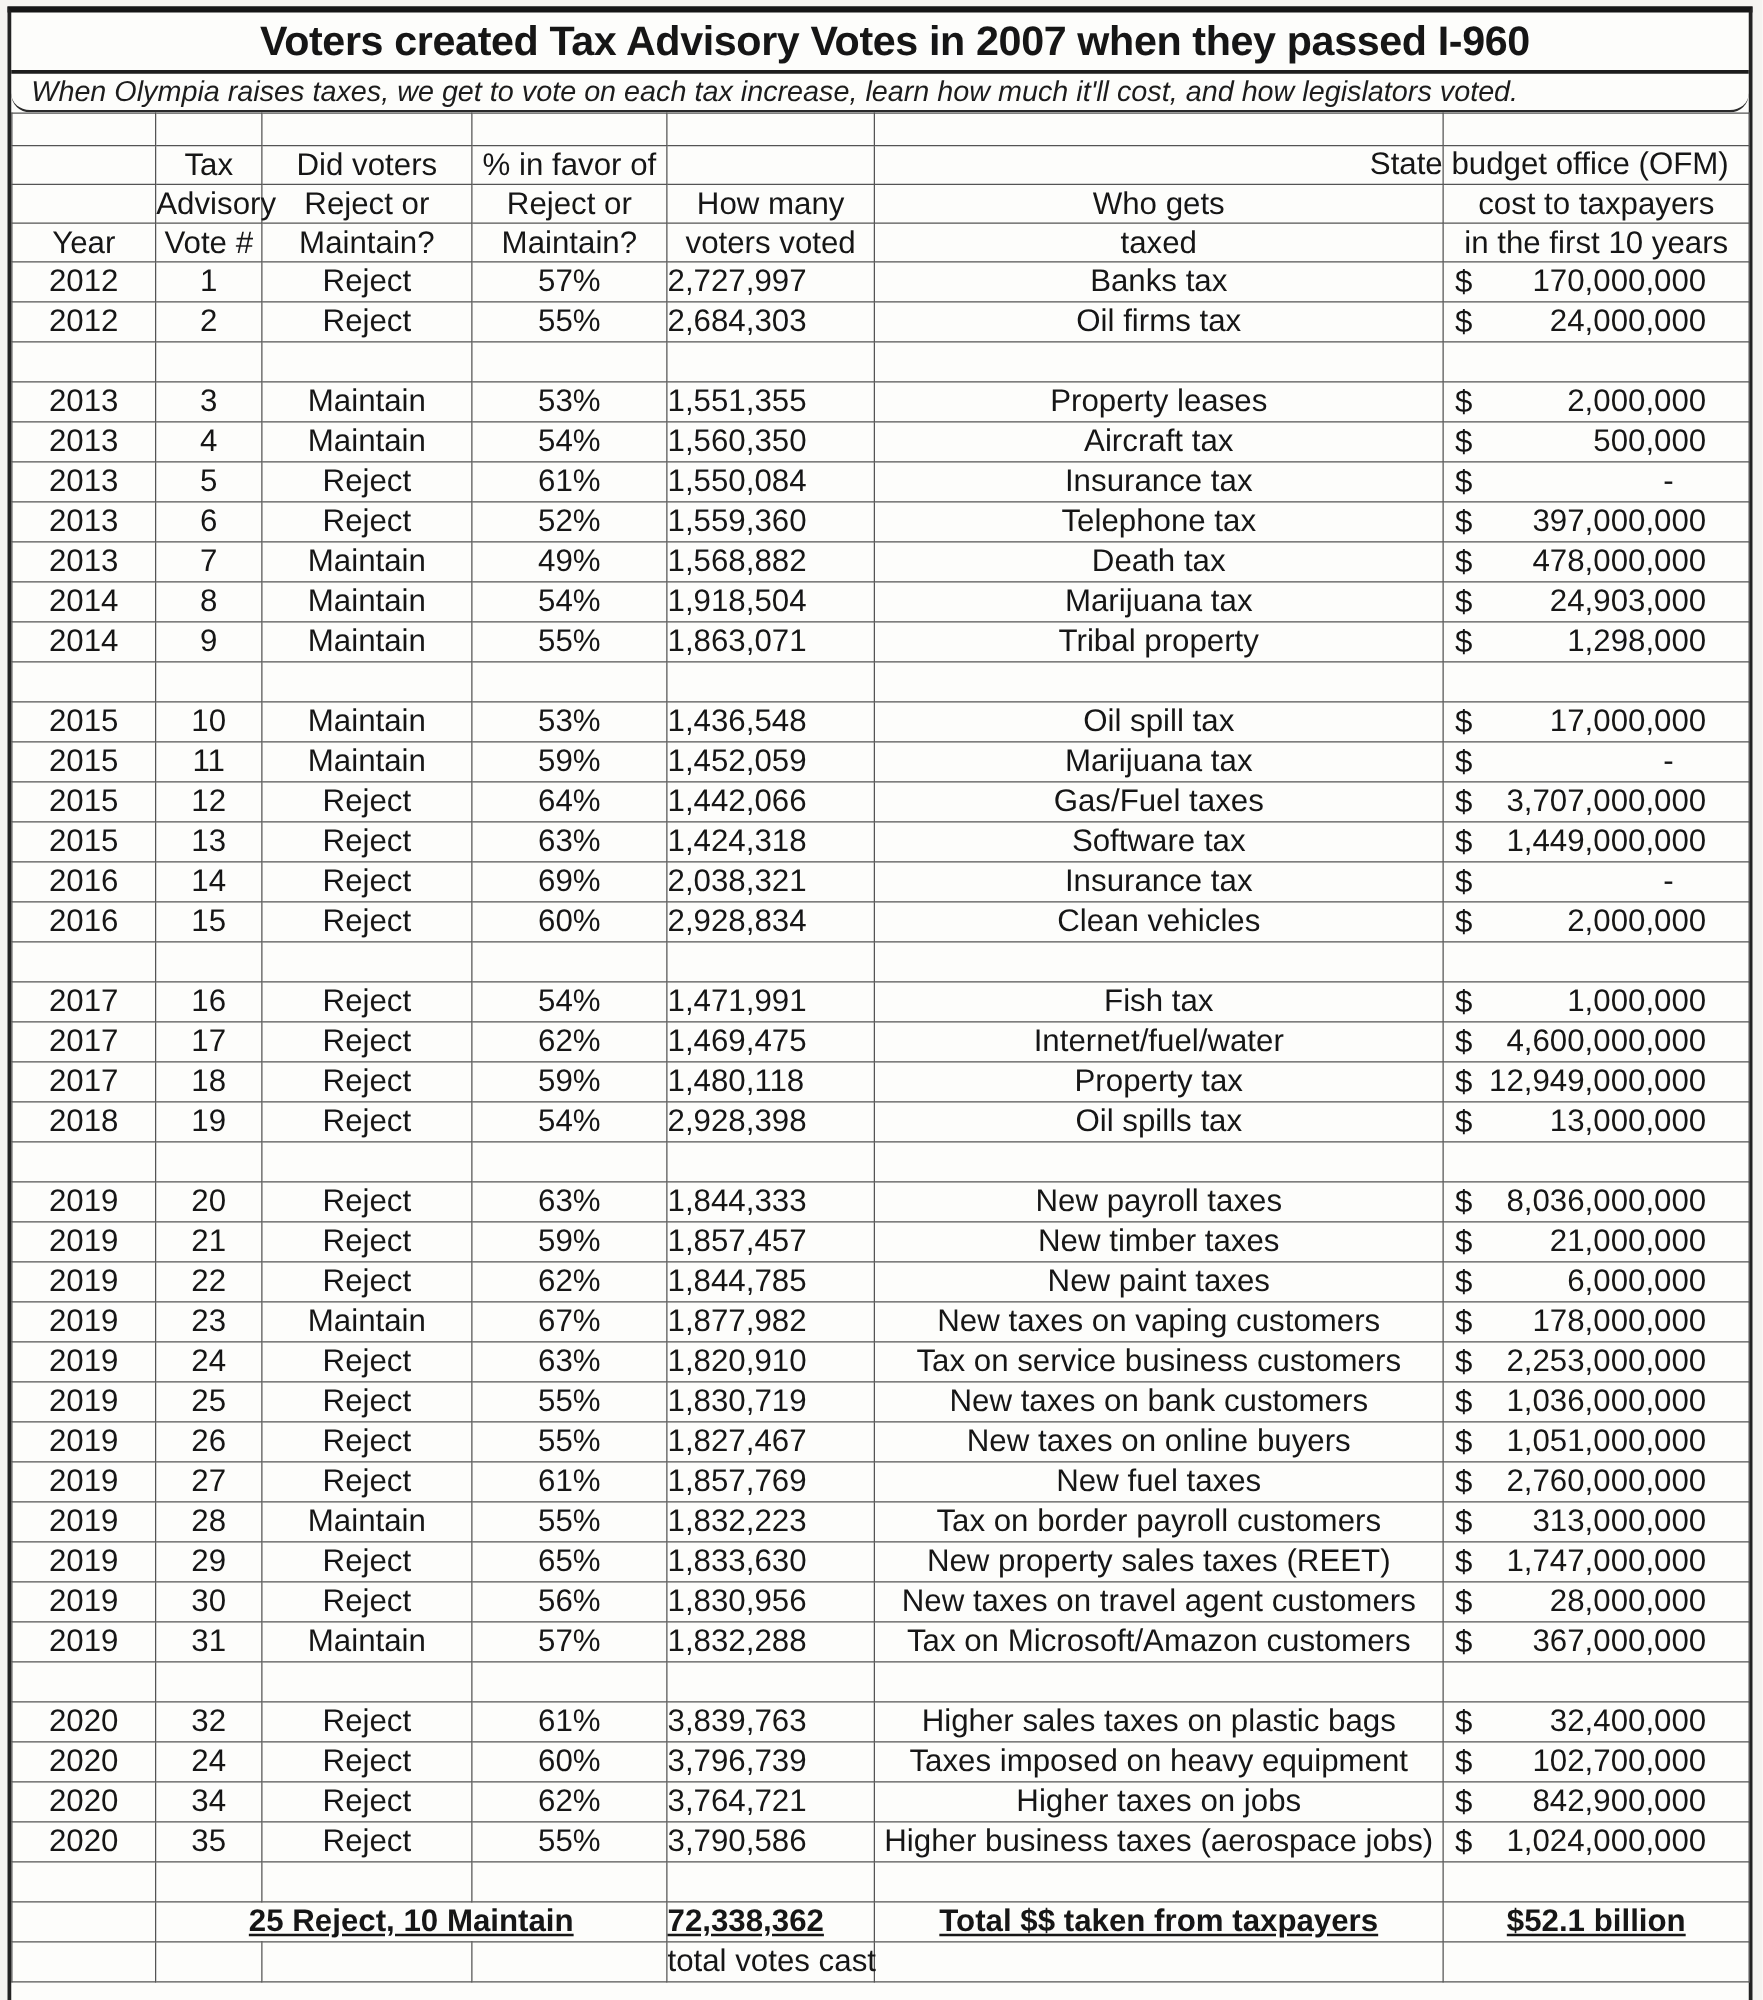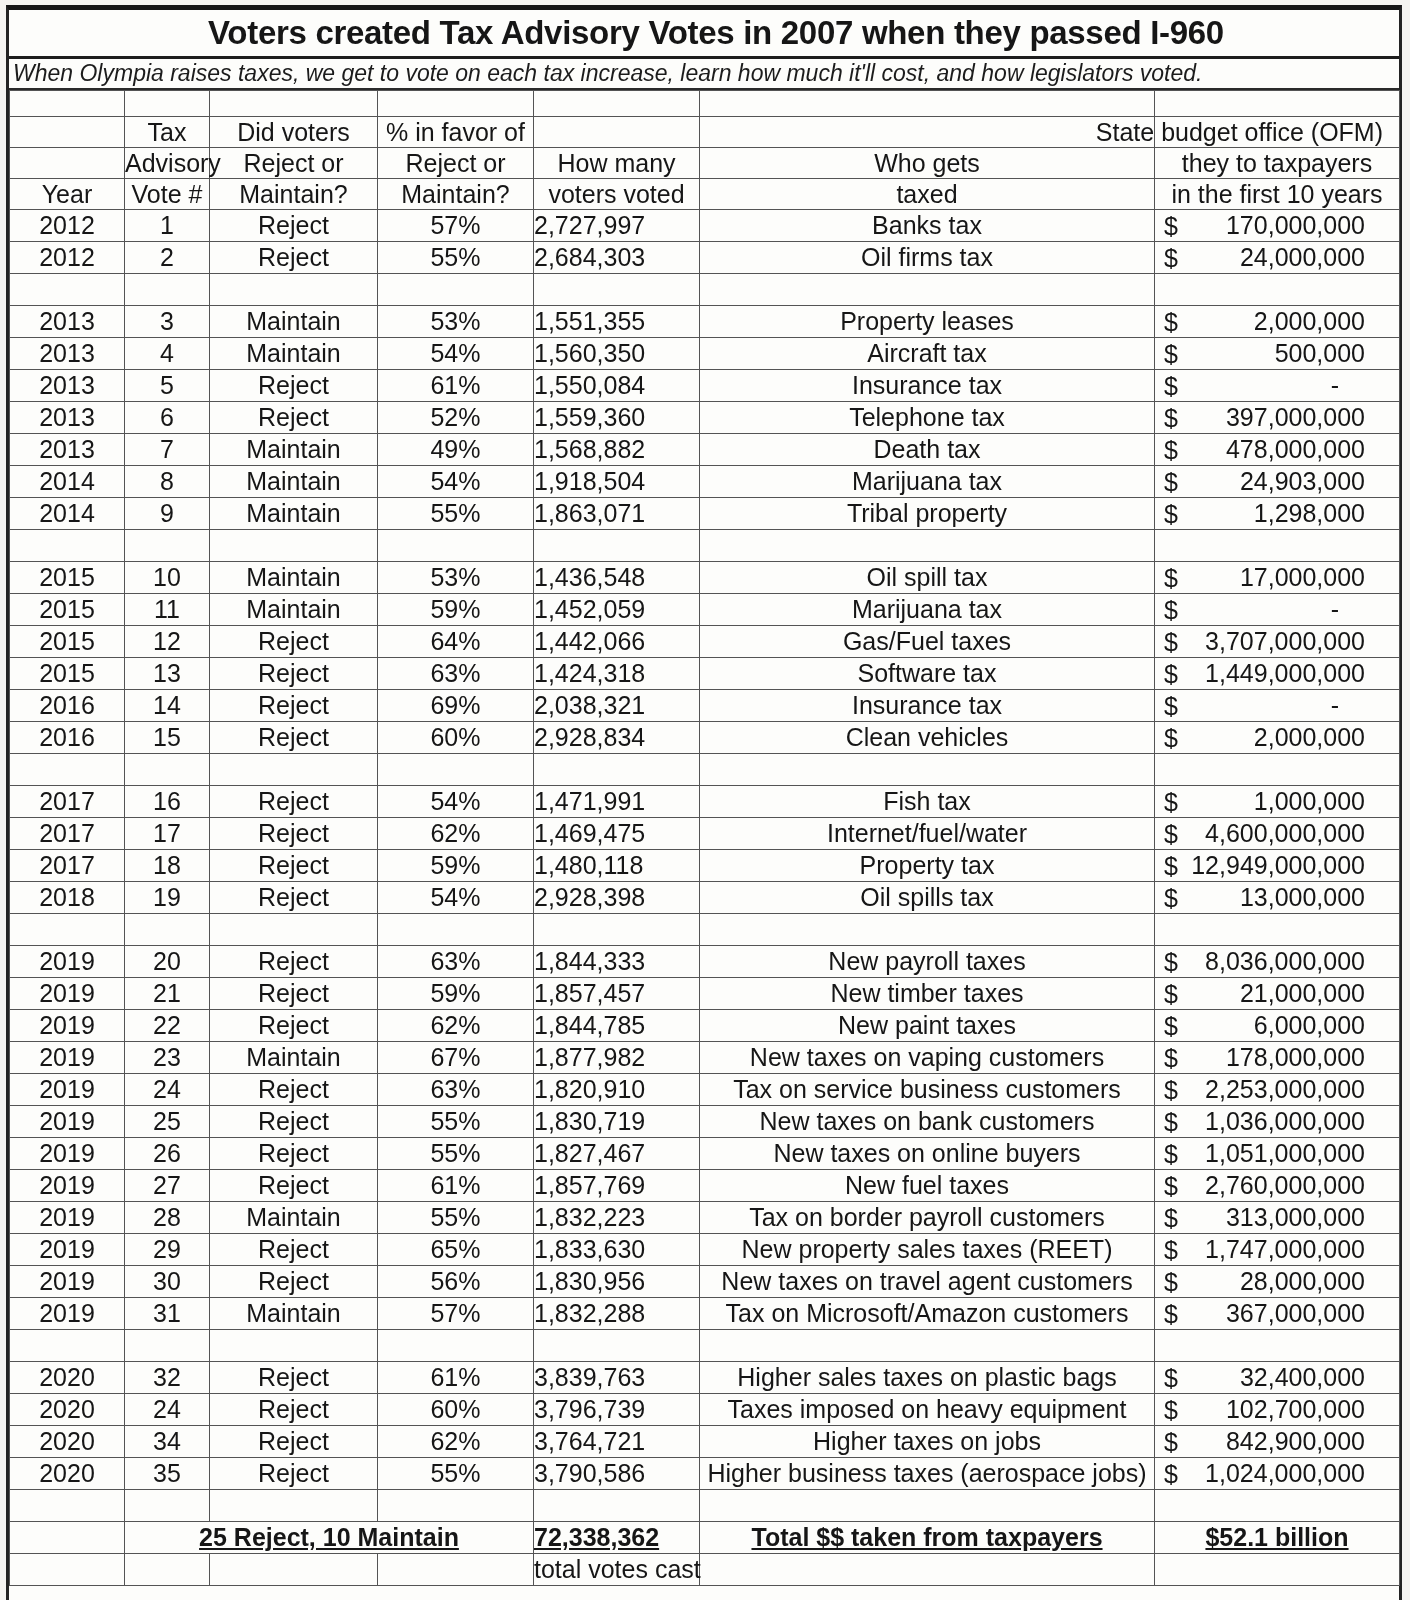--- a/index.html
+++ b/index.html
@@ -23,21 +23,21 @@
     font-weight:bold;font-size:33px;letter-spacing:-0.3px;white-space:nowrap;padding-left:24px;
   }
   .title2{
     height:41px;border-bottom:3px solid #1d1d1d;
     display:flex;align-items:center;justify-content:flex-start;
     padding-left:4px;font-weight:bold;font-size:32px;letter-spacing:-0.3px;white-space:nowrap;
   }
   .subtitle{
     height:29px;border-bottom:2px solid #2a2a2a;
     display:flex;align-items:center;justify-content:flex-start;
-    padding-left:4px;font-style:italic;font-size:23px;color:#1c1c1c;white-space:nowrap;
+    padding-left:16px;font-style:italic;font-size:23px;color:#1c1c1c;white-space:nowrap;border-radius:15px;
   }
   table{border-collapse:collapse;table-layout:fixed;width:100%;}
   td{
     border:1px solid #545454;
     height:31px;padding:0;
     font-size:25px;text-align:center;vertical-align:middle;
     white-space:nowrap;overflow:visible;color:#161616;
   }
   thead td{height:30px;margin-top:28px;}
   tr.spacer-top-row td{height:25px;}
@@ -88,21 +88,21 @@
             <span class="ofm">State budget office (OFM)</span>
           </td>
       </tr>
       <tr>
         <td></td>
         <td>Advisory</td>
         <td>Reject or</td>
         <td>Reject or</td>
         <td>How many</td>
         <td>Who gets</td>
-        <td>they to taxpayers</td>
+        <td>cost to taxpayers</td>
       </tr>
       <tr>
         <td>Year</td>
         <td>Vote #</td>
         <td>Maintain?</td>
         <td>Maintain?</td>
         <td>voters voted</td>
         <td>taxed</td>
         <td>in the first 10 years</td>
       </tr>

